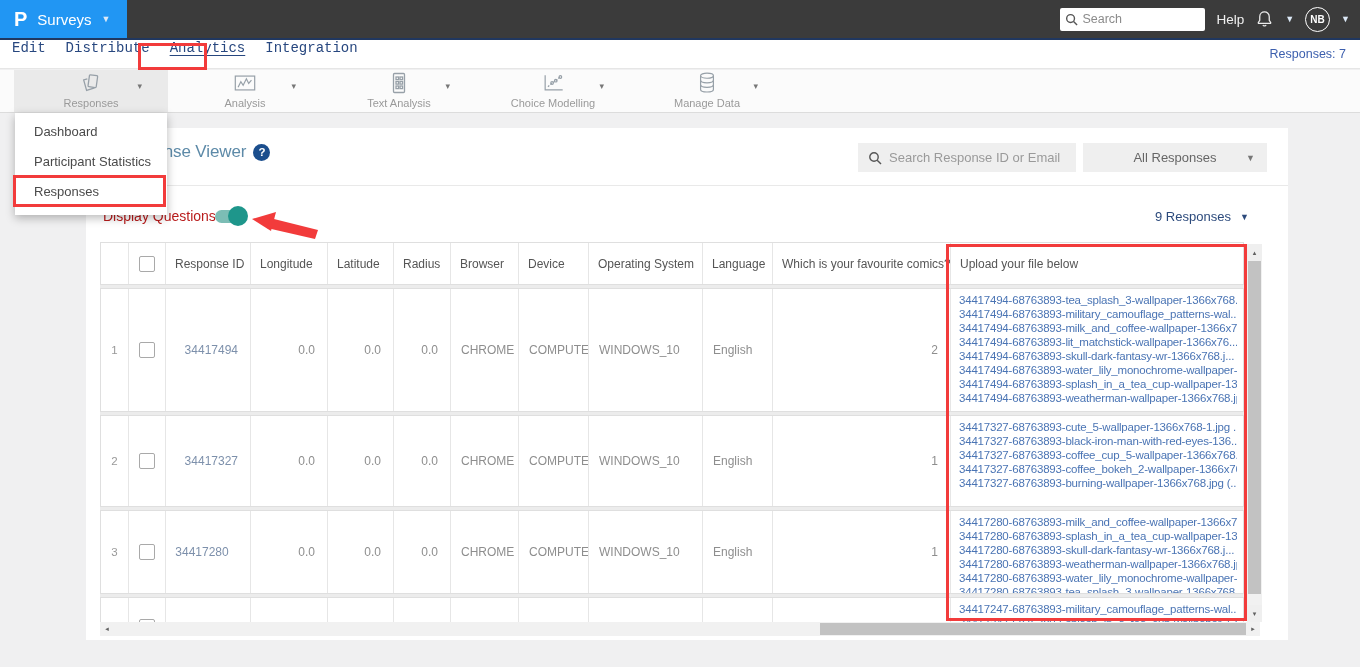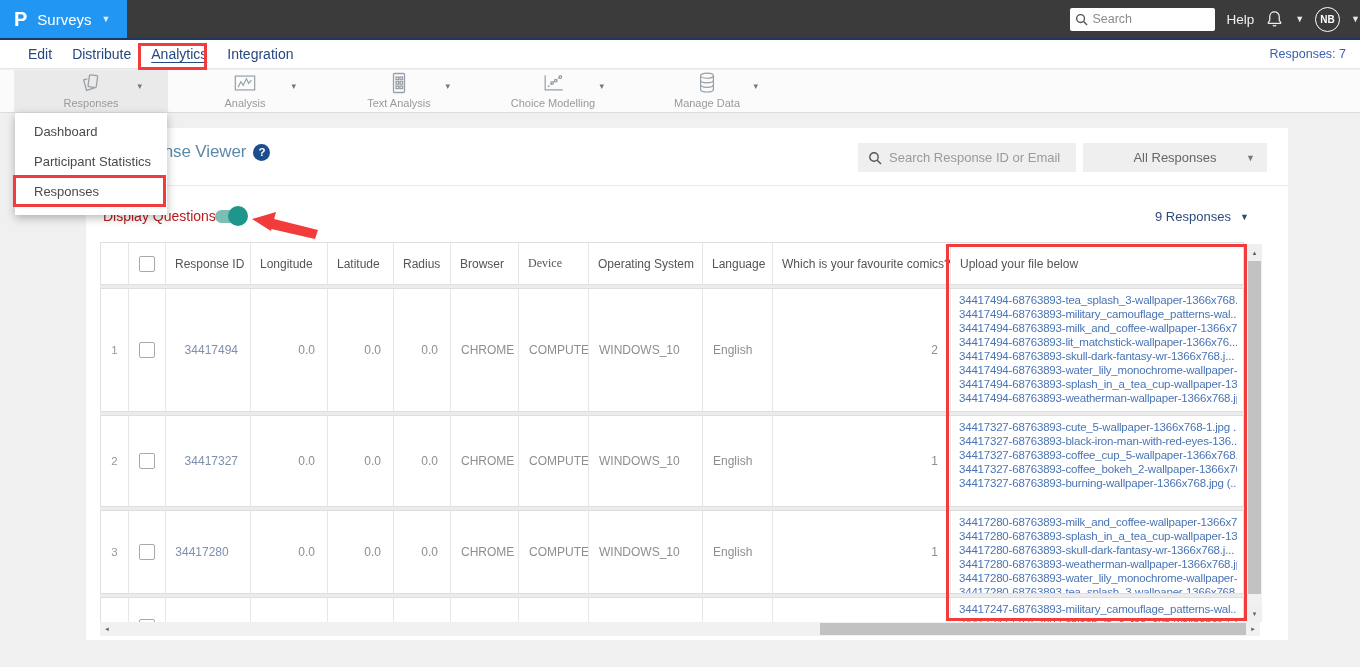--- a/index.html
+++ b/index.html
@@ -12,33 +12,33 @@
             border-bottom:2px solid #20375f; display:flex; align-items:center; color:#fff; }
   .logo-area { width:127px; height:38px; background:#2196f3; display:flex; align-items:center;
                padding-left:14px; gap:10px; }
   .logo-p { font-size:20px; font-weight:bold; color:#fff; }
   .product { font-size:15px; color:#fff; }
   .caret { font-size:9px; color:#dce9f7; }
   .crumbs { margin-left:21px; font-size:15px; display:flex; gap:10px; align-items:center; letter-spacing:-0.1px; }
   .crumb-parent { color:#6fa9d8; }
   .crumb-sep { color:#8a8f96; font-size:13px; }
   .crumb-current { color:#ffffff; }
-  .top-right { margin-left:auto; display:flex; align-items:center; gap:11px; padding-right:0; }
+  .top-right { margin-left:auto; display:flex; align-items:center; gap:11px; padding-right:10px; }
   .top-search { width:145px; height:23px; background:#fff; border-radius:2px; display:flex;
                 align-items:center; padding:0 5px; gap:4px; }
   .top-search input { border:0; outline:0; width:112px; font-size:12.5px; color:#333; background:transparent;
                       font-family:inherit; }
   .top-search input::placeholder { color:#8b8b8b; }
   .help { font-size:13.5px; color:#f0f0f0; }
   .avatar { width:25px; height:25px; border:1.5px solid #fff; border-radius:50%; display:flex;
             align-items:center; justify-content:center; font-size:10px; font-weight:bold; color:#fff; }
 
   
   .tabs-row { position:absolute; top:40px; left:0; width:1360px; height:29px; background:#fff;
-              border-bottom:1px solid #e6e6e6; display:flex; align-items:center; padding-left:28px; }
+              border-bottom:1px solid #e6e6e6; display:flex; align-items:flex-start; padding-left:12px;font-family:Liberation Mono, monospace; }
   .tab { font-size:14px; color:#27477f; margin-right:20px; cursor:pointer; white-space:nowrap; }
   .tab.active { text-decoration:underline; text-underline-offset:3px; }
   .resp-counter { position:absolute; right:14px; top:47px; font-size:12.5px; color:#3c5fae; }
 
   
   .toolbar { position:absolute; top:70px; left:0; width:1360px; height:43px; background:#fbfbfb;
              border-bottom:1px solid #dcdcdc; display:flex; padding-left:14px; }
   .tb-group { width:154px; height:42px; position:relative; display:flex; flex-direction:column;
               align-items:center; justify-content:center; gap:1px; cursor:pointer; }
   .tb-group.selected { background:#eaeaea; }
@@ -269,21 +269,21 @@
           </div>
           <div class="cell hleft" style="width: 66px;">
             <span>Latitude</span>
           </div>
           <div class="cell hleft" style="width: 57px;">
             <span>Radius</span>
           </div>
           <div class="cell hleft" style="width: 68px;">
             <span>Browser</span>
           </div>
-          <div class="cell hleft" style="width: 70px; font-family: Liberation Serif, serif;">
+          <div class="cell hleft" style="width: 70px;">
             <span>Device</span>
           </div>
           <div class="cell hleft" style="width: 114px;">
             <span>Operating System</span>
           </div>
           <div class="cell hleft" style="width: 70px;">
             <span>Language</span>
           </div>
           <div class="cell hleft" style="width: 178px;">
             <span>Which is your favourite comics?</span>

